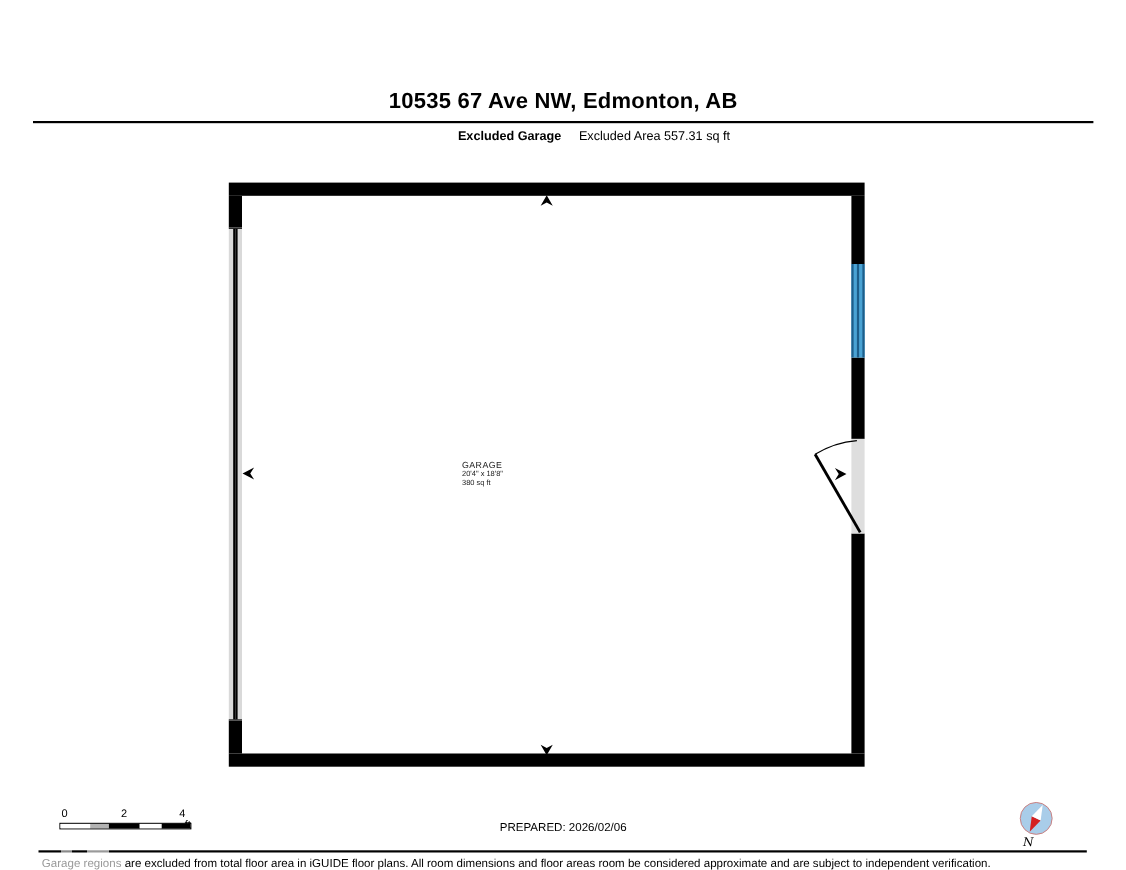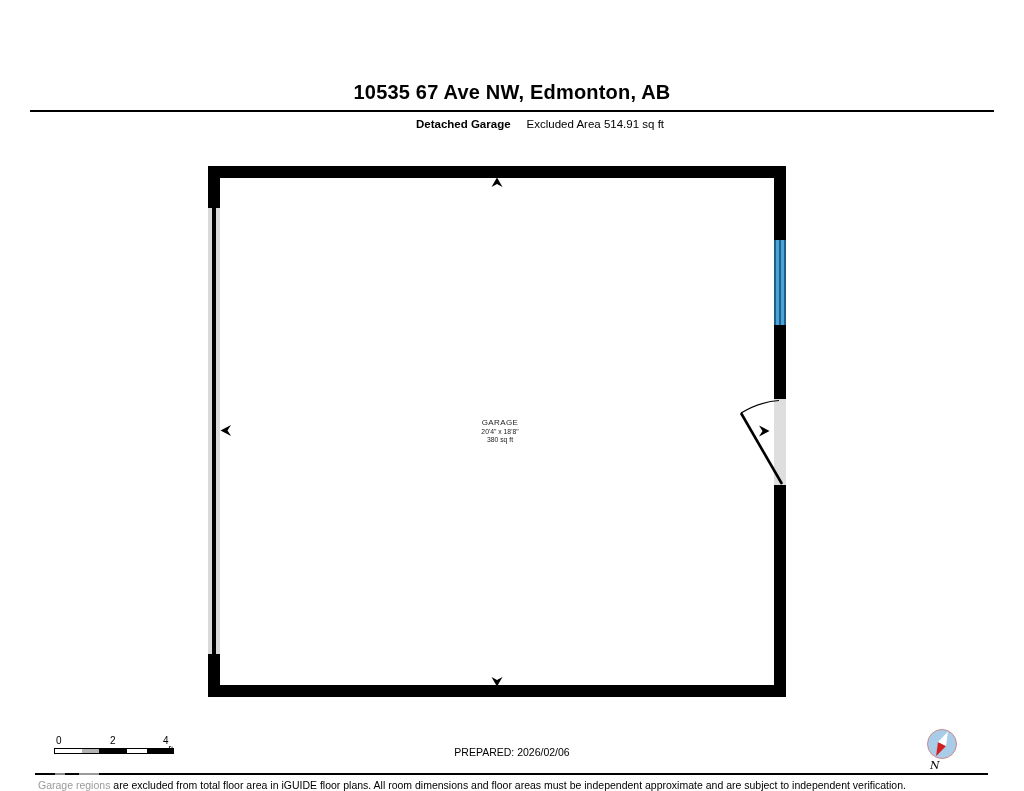--- a/index.html
+++ b/index.html
@@ -63,21 +63,21 @@
     background: var(--color-door-opening-fill, #dedede);
   }
 
   .plan-overlay {
     position: absolute; left: 0; top: 0; width: 1024px; height: 791px;
     pointer-events: none;
   }
 
   .room-label {
     position: absolute; left: 420px; top: 371px; width: 160px;
-    text-align: center; line-height: 1.25; color: #222;
+    line-height: 1.25; color: #222;
   }
   .room-label .room-name { font-size: 8px; letter-spacing: 0.4px; }
   .room-label .room-dims { font-size: 6.8px; }
   .room-label .room-area { font-size: 6.8px; }
 
   
   .scale-bar { position: absolute; left: 52px; top: 688px; width: 150px; height: 28px; }
   .scale-bar .tick { position: absolute; top: 0; font-size: 10px; }
   .scale-bar .tick-0 { left: 4px; }
   .scale-bar .tick-2 { left: 58px; }
@@ -114,21 +114,21 @@
   .disclaimer .hl { color: var(--color-disclaimer-highlight, #9a9a9a); }
 </style>
 </head>
 <body>
 
 <div class="page">
 
   <div class="title">10535 67 Ave NW, Edmonton, AB</div>
   <div class="header-rule"></div>
   <div class="subtitle">
-    <span class="floor-label">Detached Garage</span><span>Excluded Area 514.91 sq ft</span>
+    <span class="floor-label">Excluded Garage</span><span>Excluded Area 557.31 sq ft</span>
   </div>
 
   <div class="plan">
     <div class="wall wall-top"></div>
     <div class="wall wall-bottom"></div>
     <div class="wall wall-left-upper"></div>
     <div class="wall wall-left-lower"></div>
     <div class="wall wall-right-a"></div>
     <div class="wall wall-right-b"></div>
     <div class="wall wall-right-c"></div>
@@ -181,16 +181,16 @@
     <circle cx="19" cy="19" r="14.5" fill="var(--color-compass-fill, #a9cde9)" stroke="var(--color-compass-ring, #c98080)" stroke-width="0.9"></circle>
     <g transform="rotate(206 19 19)">
       <path d="M19,5.5 L23.5,19 L14.5,19 Z" fill="var(--color-compass-needle, #d42020)"></path>
       <path d="M19,32.5 L23.5,19 L14.5,19 Z" fill="#ffffff"></path>
     </g>
     <text x="7" y="44" font-family="DejaVu Serif, serif" font-style="italic" font-size="11" fill="#000">N</text>
   </svg>
 
   <div class="footer-rule"></div>
   <div class="disclaimer">
-    <span class="hl">Garage regions</span><span> are excluded from total floor area in iGUIDE floor plans. All room dimensions and floor areas must be independent approximate and are subject to independent verification.</span>
+    <span class="hl">Garage regions</span><span> are excluded from total floor area in iGUIDE floor plans. All room dimensions and floor areas room be considered approximate and are subject to independent verification.</span>
   </div>
 
 </div>
 
 </body></html>

